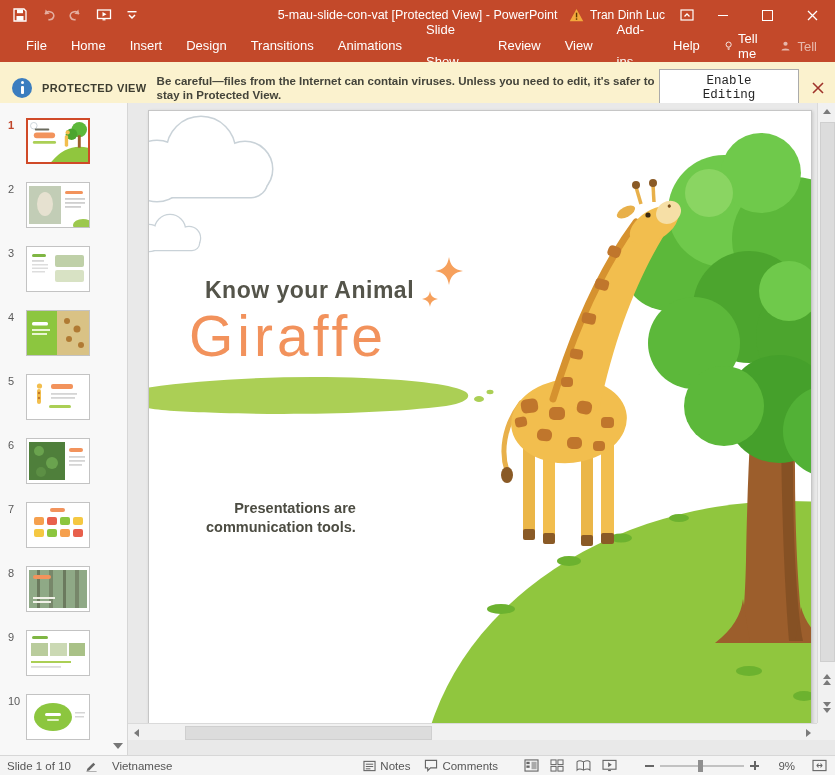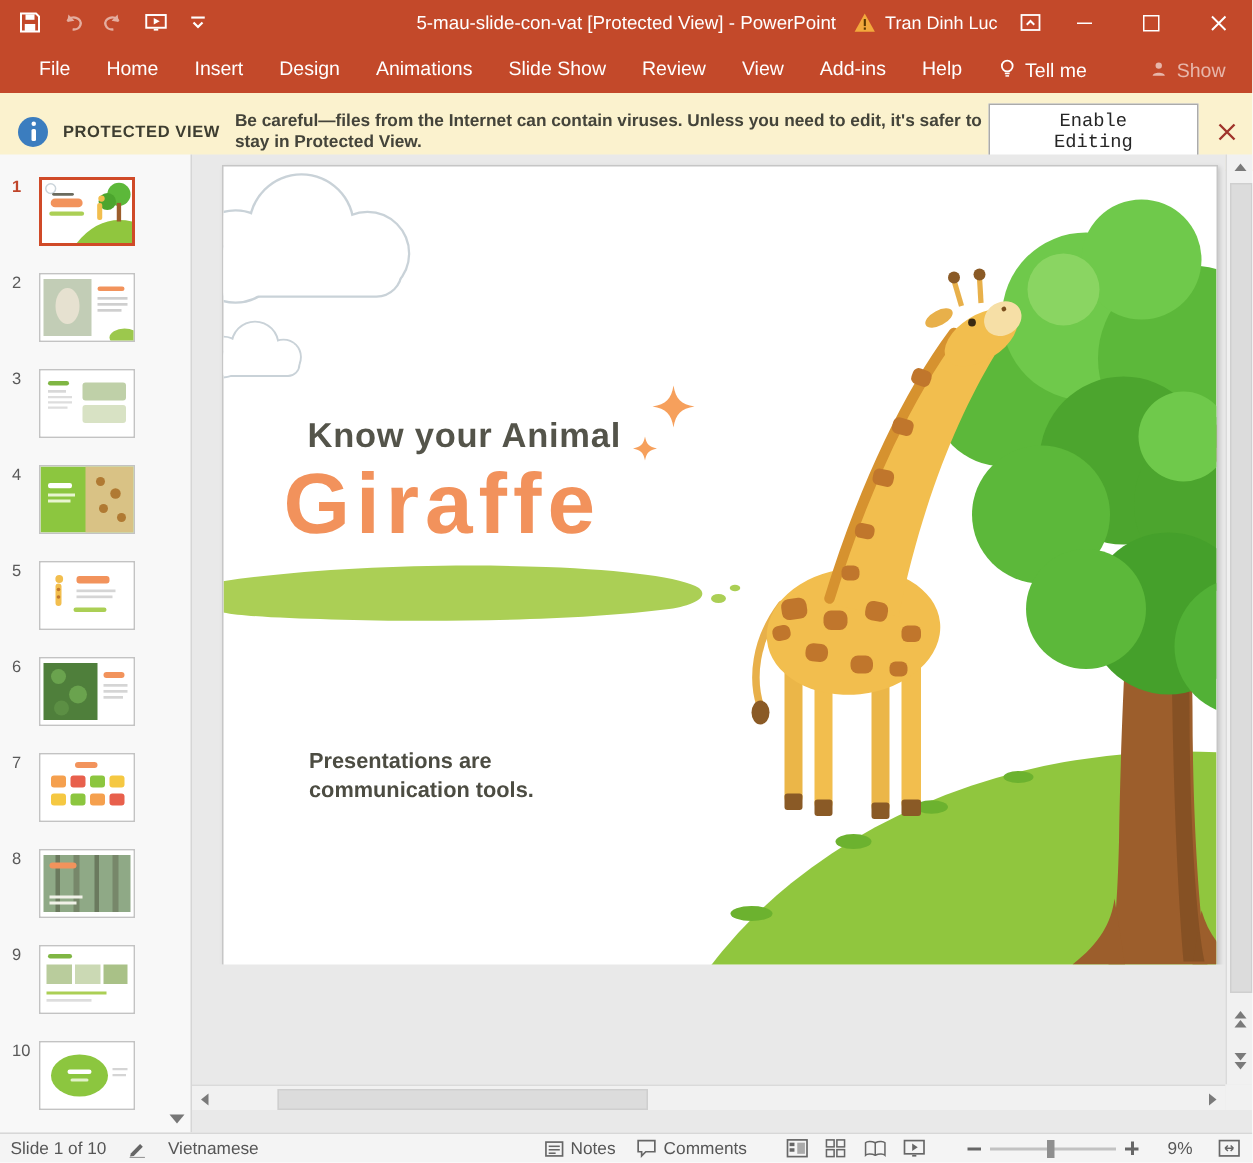--- a/index.html
+++ b/index.html
@@ -44,28 +44,28 @@
   .thumb-row{position:absolute;left:0;width:126px;height:48px;}
   .thumb-num{position:absolute;left:8px;top:1px;font-size:11px;color:#5A5A5A;}
   .thumb-num.cur{color:#C0452A;font-weight:bold;}
   .thumb-box{position:absolute;left:26px;top:0;width:64px;height:46px;background:#fff;
              border:1px solid #C3C3C3;box-sizing:border-box;}
   .thumb-box.selected{border:2px solid #D04A28;}
   .thumb-box svg{display:block;width:100%;height:100%;}
   .panel-scroll-down{position:absolute;right:4px;bottom:6px;width:0;height:0;
       border-left:5px solid transparent;border-right:5px solid transparent;border-top:6px solid #777;}
   
-  .slide-viewport{position:absolute;left:128px;top:103px;width:689px;height:540px;
-                  background:#E9E9E9;overflow:hidden;}
+  .slide-viewport{position:absolute;left:128px;top:103px;width:689px;height:620px;
+                  background:#E9E9E9;overflow:hidden;text-align:right;}
   .slide{position:absolute;left:20px;top:7px;width:662px;height:613px;background:#fff;
          border:1px solid #C6C6C6;box-shadow:1px 1px 3px rgba(0,0,0,.15);overflow:hidden;}
   .slide svg.art{position:absolute;left:0;top:0;}
   .kicker{position:absolute;left:56px;top:166px;font-size:23px;font-weight:bold;color:#54544A;
           letter-spacing:.5px;}
-  .slide-title{position:absolute;left:40px;top:192px;font-size:57px;font-weight:bold;color:#F2925C;
+  .slide-title{position:absolute;left:40px;top:192px;font-size:57px;font-weight:normal;color:#F2925C;
                letter-spacing:4px;}
   .slide-body{position:absolute;left:57px;top:388px;font-size:14.5px;font-weight:bold;color:#4C4C42;
               line-height:19px;white-space:pre-line;}
   
   .vscroll{position:absolute;left:817px;top:103px;width:18px;height:620px;background:#F1F1F1;
            border-left:1px solid #DADADA;box-sizing:border-box;}
   .vthumb{position:absolute;left:2px;top:19px;width:13px;height:538px;background:#DCDCDC;border:1px solid #CFCFCF;}
   .arr{position:absolute;left:0;width:17px;height:17px;display:flex;align-items:center;justify-content:center;}
   .tri-up{width:0;height:0;border-left:4px solid transparent;border-right:4px solid transparent;border-bottom:5px solid #7A7A7A;}
   .tri-down{width:0;height:0;border-left:4px solid transparent;border-right:4px solid transparent;border-top:5px solid #7A7A7A;}
@@ -166,40 +166,41 @@
           </svg>
       </div>
     </div>
   </div>
 
   <div class="ribbon">
     <span class="tab">File</span>
     <span class="tab">Home</span>
     <span class="tab">Insert</span>
     <span class="tab">Design</span>
+    <span class="tab">Transitions</span>
     <span class="tab">Animations</span>
     <span class="tab">Slide Show</span>
     <span class="tab">Review</span>
     <span class="tab">View</span>
     <span class="tab">Add-ins</span>
     <span class="tab">Help</span>
     <span class="tellme">
       <svg width="13" height="14" viewBox="0 0 13 14">
           <circle cx="6.5" cy="5" r="3.6" fill="none" stroke="#fff" stroke-width="1.2"></circle>
           <rect x="4.9" y="9.4" width="3.2" height="1.1" fill="#fff"></rect>
           <rect x="5.3" y="11.1" width="2.4" height="1" fill="#fff"></rect>
         </svg>
       <span>Tell me</span>
     </span>
     <span class="share">
       <svg width="13" height="13" viewBox="0 0 16 16">
           <circle cx="8" cy="4.6" r="2.6" fill="#fff"></circle>
           <path d="M3 13 C3 9.6 13 9.6 13 13 Z" fill="#fff"></path>
         </svg>
-      <span>Show</span>
+      <span>Tell</span>
     </span>
   </div>
 
   <div class="pvbar">
     <span class="pv-ico">
         <span class="dot"></span>
         <span class="bar"></span>
       </span>
     <span class="pv-label">PROTECTED VIEW</span>
     <span class="pv-msg">Be careful—files from the Internet can contain viruses. Unless you need to edit, it's safer to stay in Protected View.</span>

